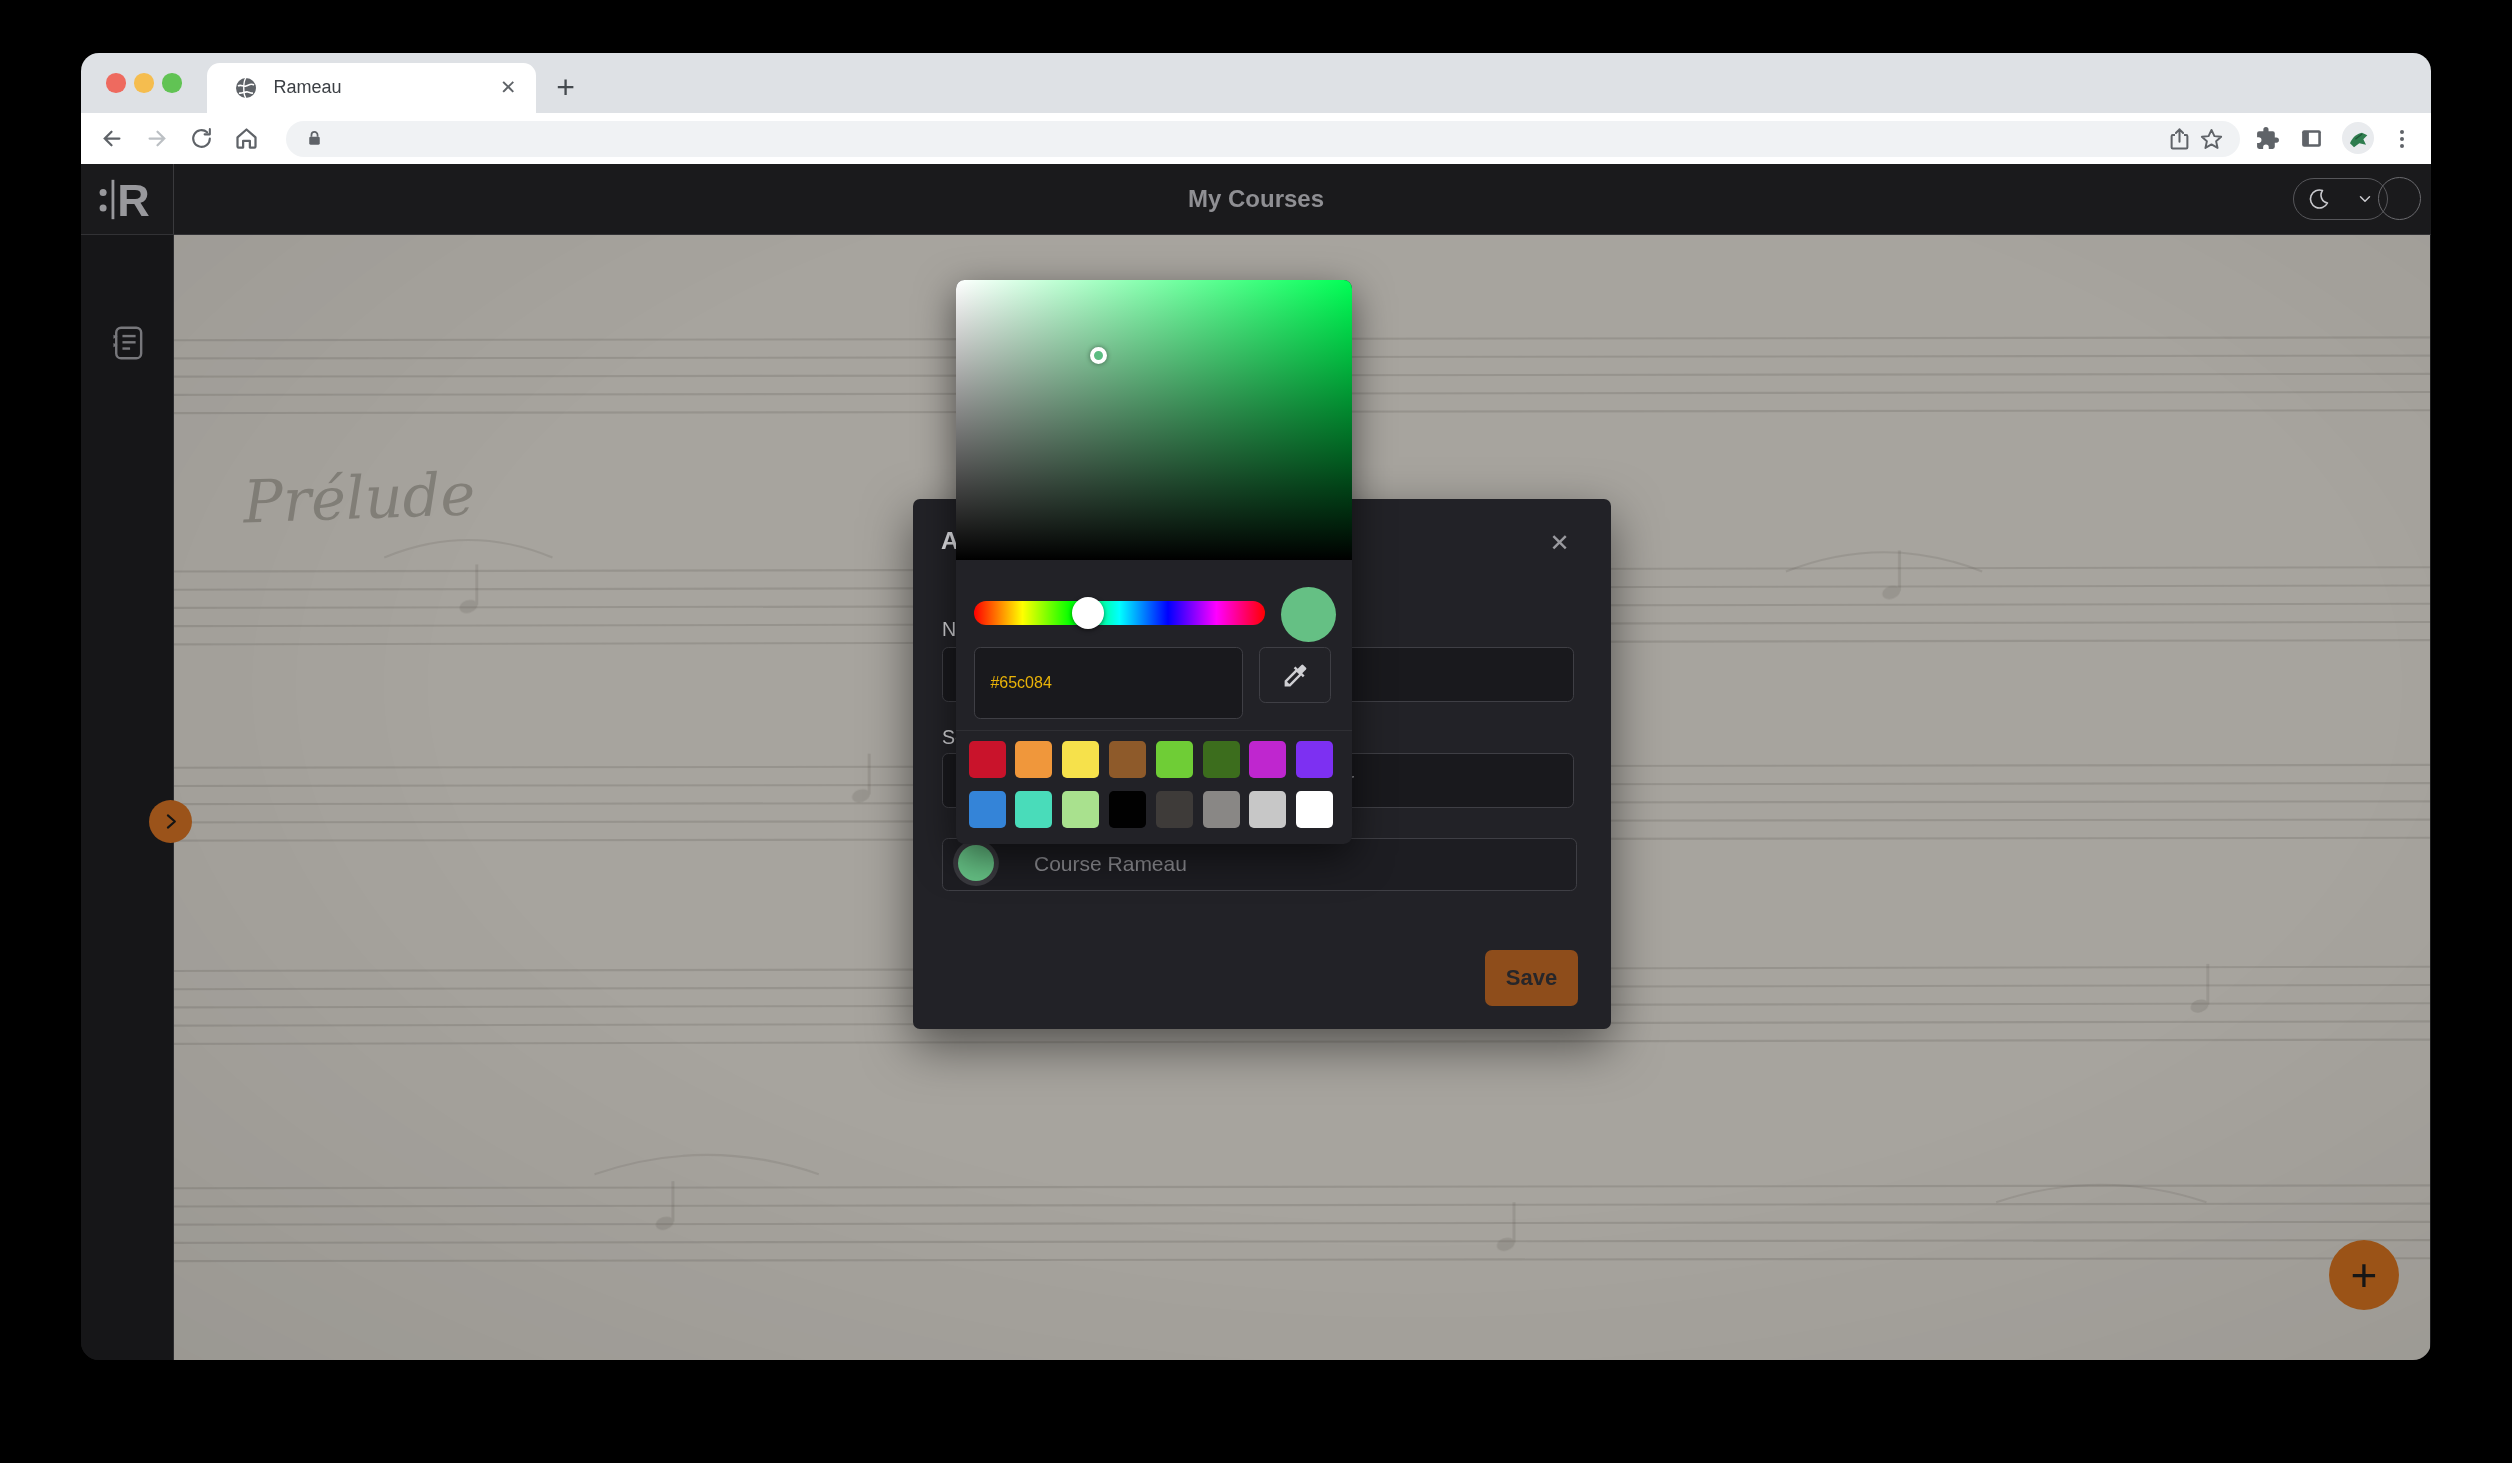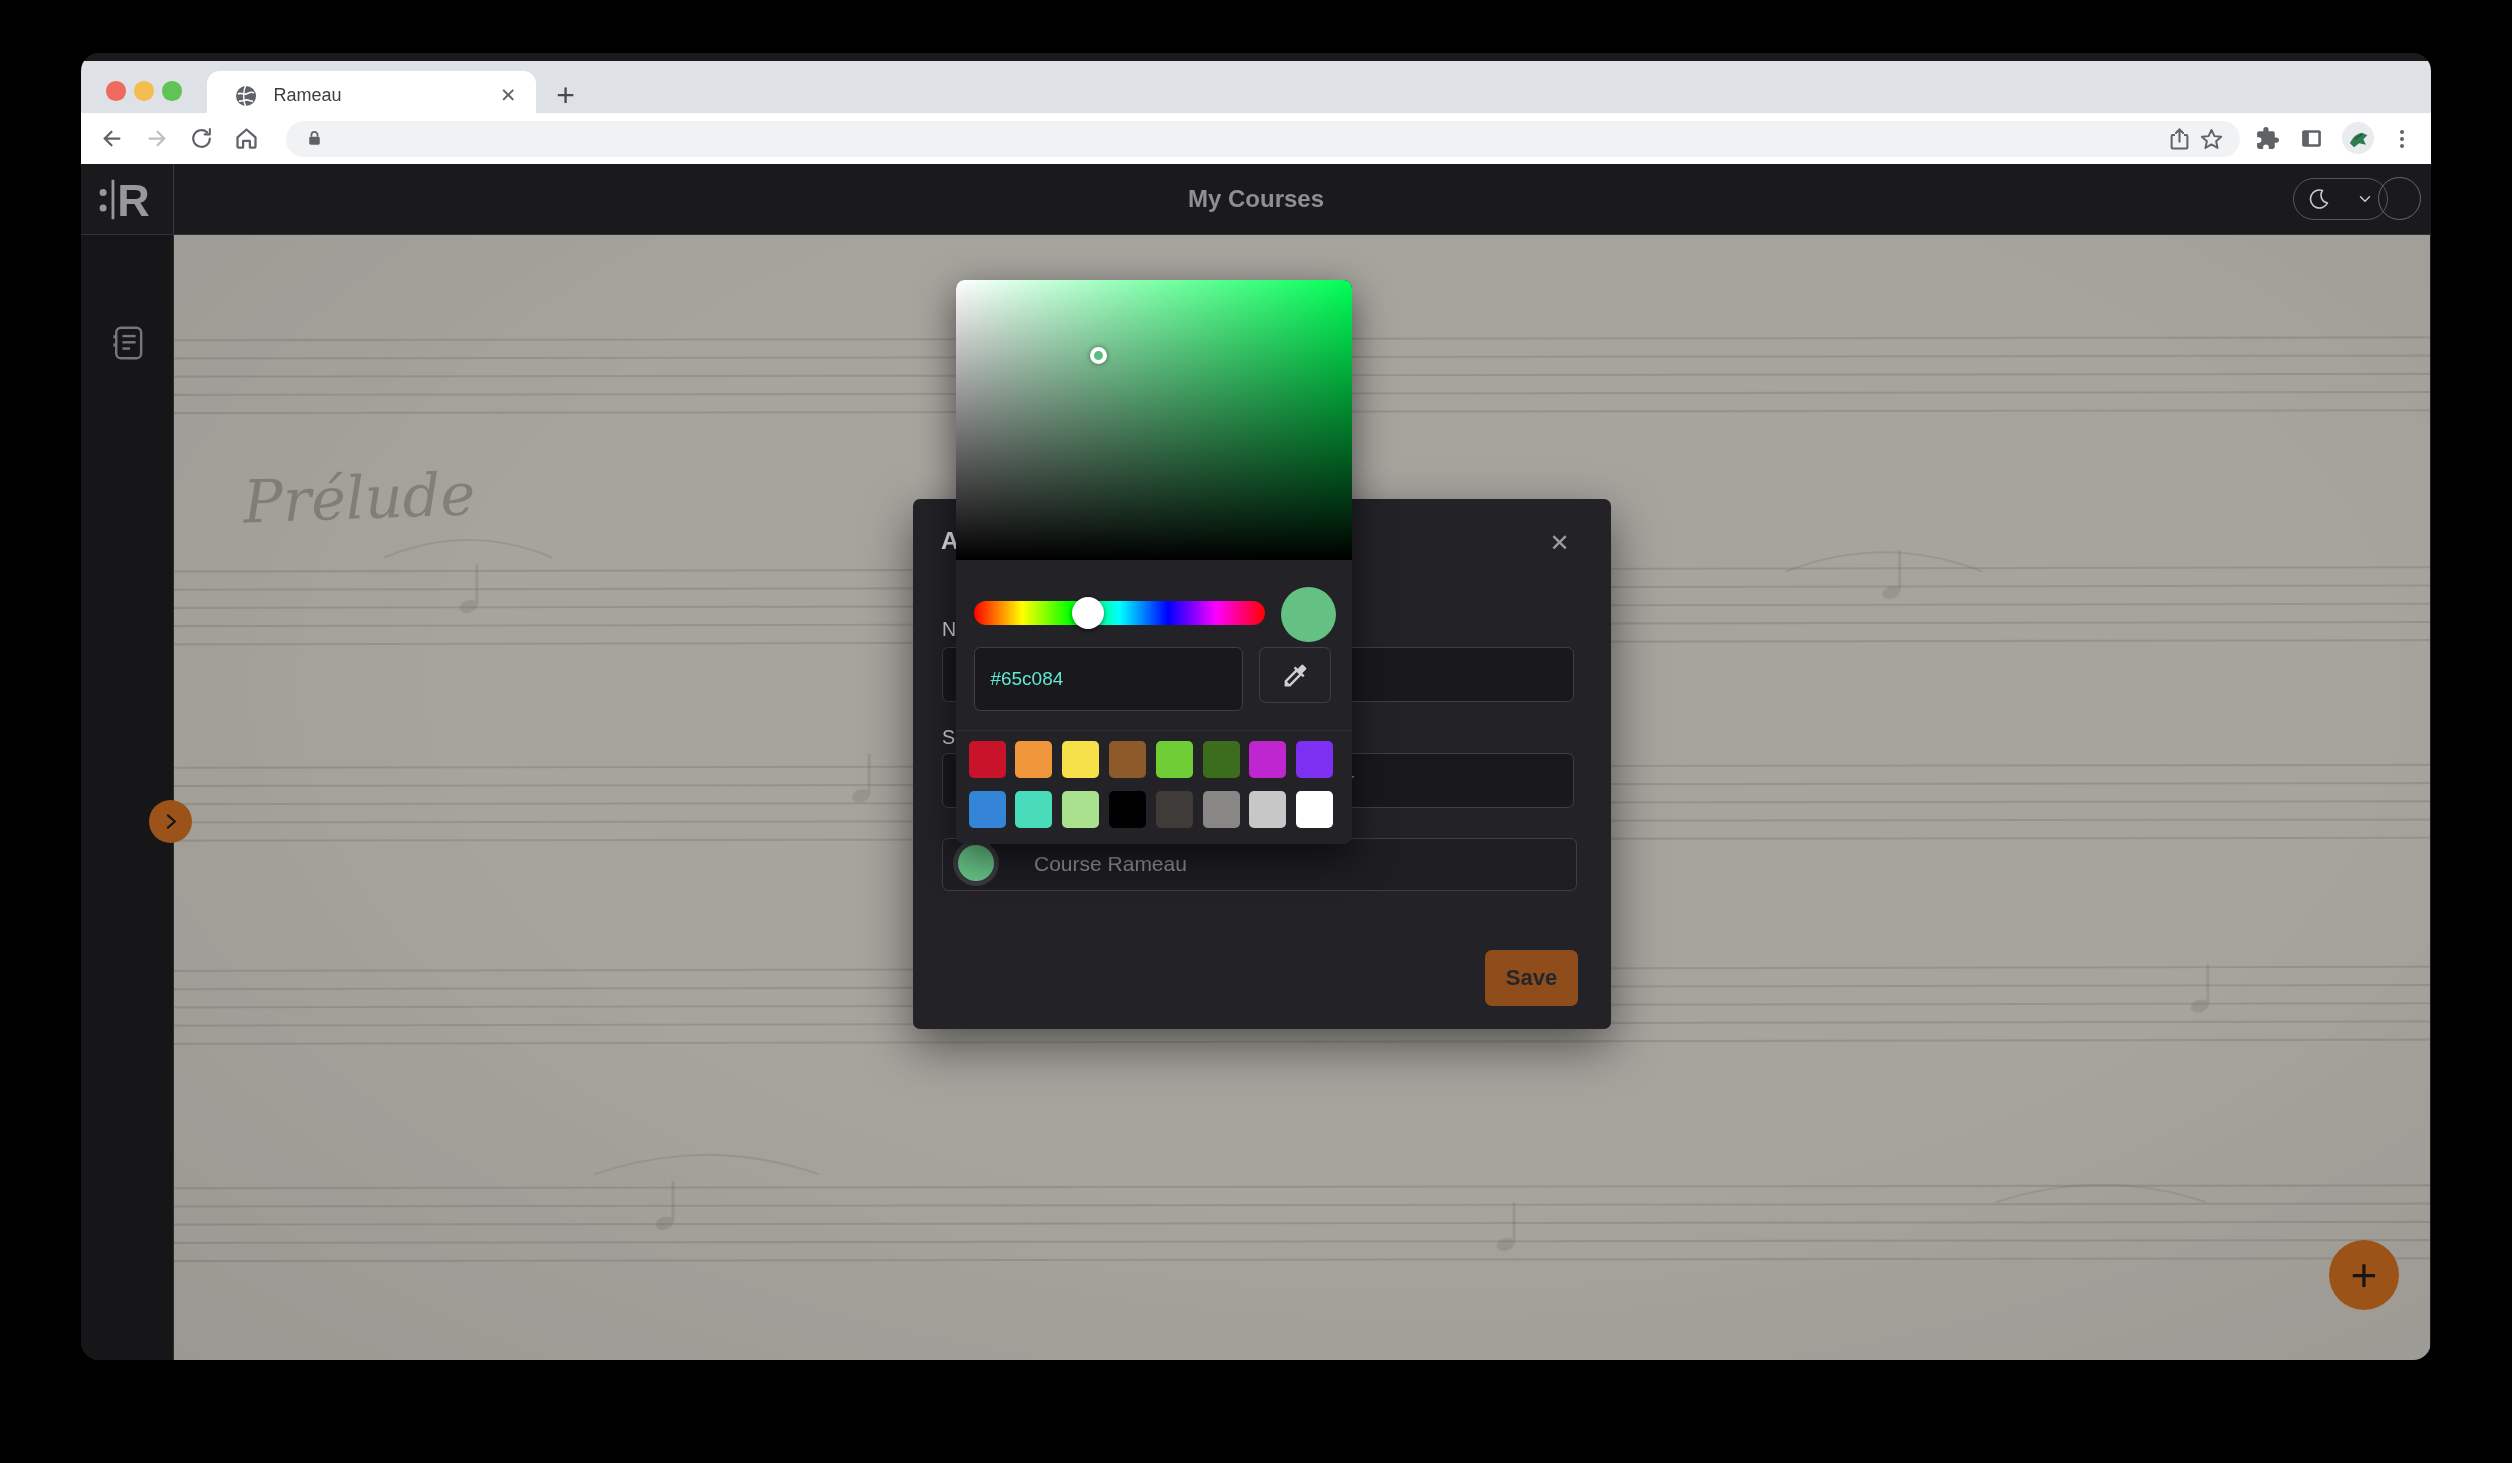--- a/index.html
+++ b/index.html
@@ -2,21 +2,21 @@
 <html style="font-size:11.2px"><head>
 <meta charset="utf-8">
 <style>
   * { margin:0; padding:0; box-sizing:border-box; }
   html,body { width:2512px; height:1464px; background:#000; font-family:"Liberation Sans", sans-serif; overflow:hidden; }
 
   .window { position:absolute; left:81px; top:53px; width:2350px; height:1307px;
             border-radius:18px; overflow:hidden; background:#1a1a1c; }
 
   
-  .tabstrip { position:absolute; left:0; top:8px; width:100%; height:60px; background:#dee1e5;padding-left:24px; }
+  .tabstrip { position:absolute; left:0; top:0; width:100%; height:60px; background:#dee1e5;padding-left:24px; }
   .tl-dot { position:absolute; top:20.3px; width:19.6px; height:19.6px; border-radius:50%; }
   .tl-red    { left:25px;  background:#ee6a5f; }
   .tl-yellow { left:53px;  background:#f5bd4f; }
   .tl-green  { left:81px; background:#61c354; }
   .tab { position:absolute; left:126px; top:9.8px; width:329px; height:50px; background:#ffffff;
          border-radius:12.6px 12.6px 0 0; display:flex; align-items:center; }
   .tab-favicon { margin-left:27px; width:24px; height:24px; }
   .tab-title { margin-left:15.4px; font-size:18px; color:#3b3f44; }
   .tab-close { position:absolute; right:15.4px; top:12px; width:25px; height:25px; font-size:19.6px;
                color:#5f6368; display:flex; align-items:center; justify-content:center; border-radius:50%; }
@@ -87,22 +87,22 @@
               background:linear-gradient(to top, #000, rgba(0,0,0,0)),
                          linear-gradient(to right, #fff, hsl(140,100%,50%));
               background-blend-mode:normal; }
   .sat-cursor { position:absolute; left:134px; top:67px; width:17px; height:17px; border-radius:50%;
                 border:4.2px solid #fff; background:#5cbd82; box-shadow:0 0 5.6px rgba(0,0,0,0.45); }
   .hue-track { position:absolute; left:18px; top:321px; width:291px; height:24px; border-radius:12px;
                background:linear-gradient(to right,#f00,#ff0,#0f0,#0ff,#00f,#f0f,#f00); }
   .hue-handle { position:absolute; left:116px; top:317px; width:32px; height:32px; border-radius:50%;
                 background:#fff; box-shadow:0 1.4px 4.2px rgba(0,0,0,0.5); }
   .preview-dot { position:absolute; left:325px; top:307px; width:55px; height:55px; border-radius:50%; }
-  .hex-input { position:absolute; left:18px; top:367px; width:269px; height:64px; background:#19191d;
-               border:1.4px solid #3f3f45; border-radius:6.3px; color:#5eead4; font-size:19px; padding:0 15.4px;
+  .hex-input { position:absolute; left:18px; top:367px; width:269px; height:72px; background:#19191d;
+               border:1.4px solid #3f3f45; border-radius:6.3px; color:#eab308; font-size:16px; padding:0 15.4px;
                font-family:"Liberation Sans", sans-serif; }
   .eyedrop-btn { position:absolute; left:303px; top:367px; width:72px; height:56px; background:transparent;
                  border:1.4px solid #3f3f45; border-radius:6.3px; display:flex; align-items:center; justify-content:center; }
   .picker-divider { position:absolute; left:0; top:450px; width:396px; height:0; border-top:0.7px solid #2f2f34; }
   .swatch-grid { position:absolute; left:12.6px; top:461px; width:372px; display:grid;
                  grid-template-columns:repeat(8, 37px); column-gap:9.8px; row-gap:13.3px; }
   .swatch { width:37px; height:37px; border-radius:4.9px; }
 
   svg { display:block; }
 </style>

